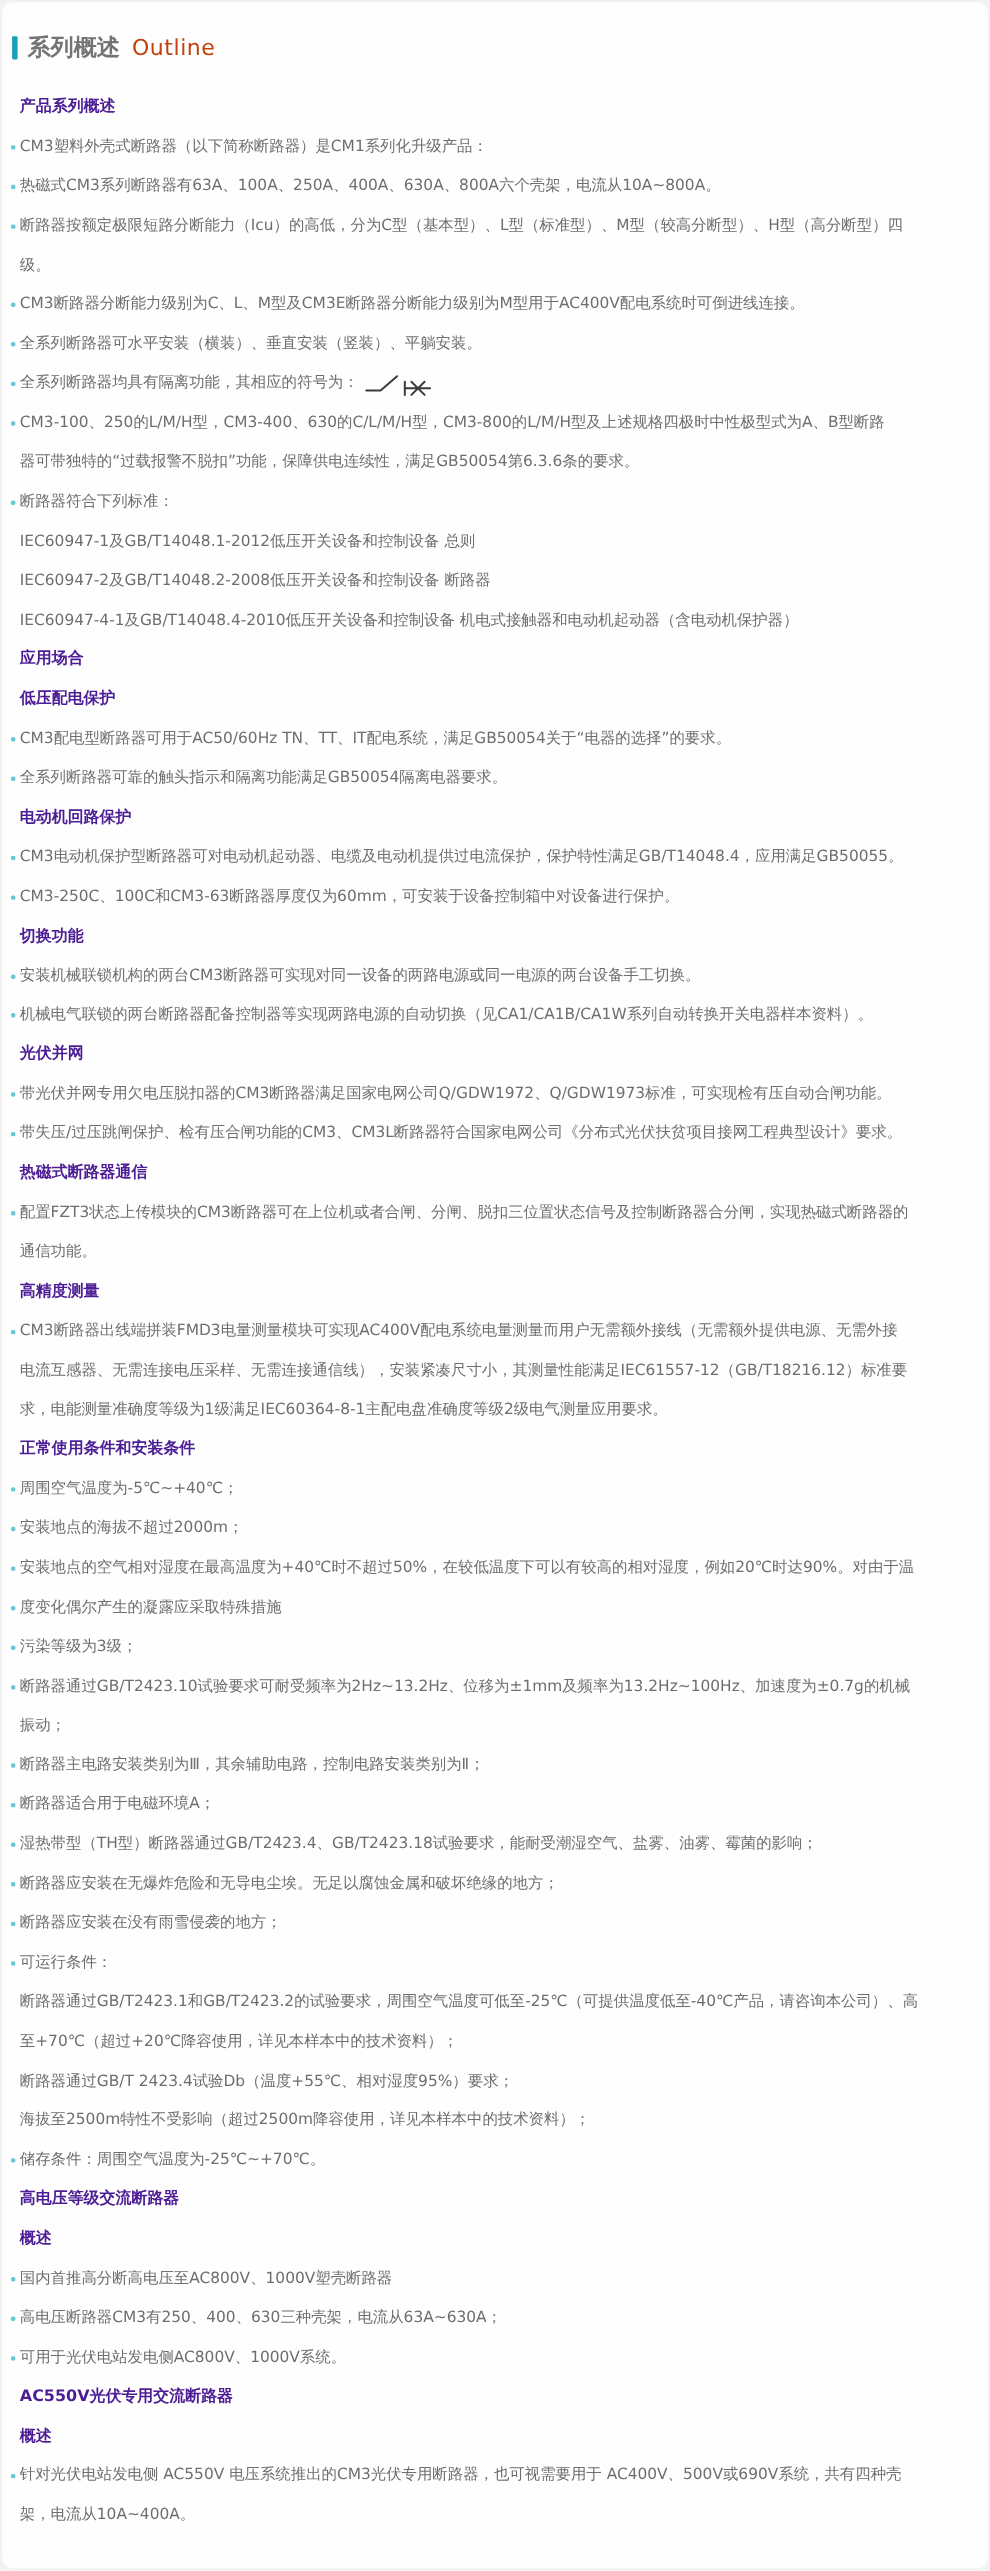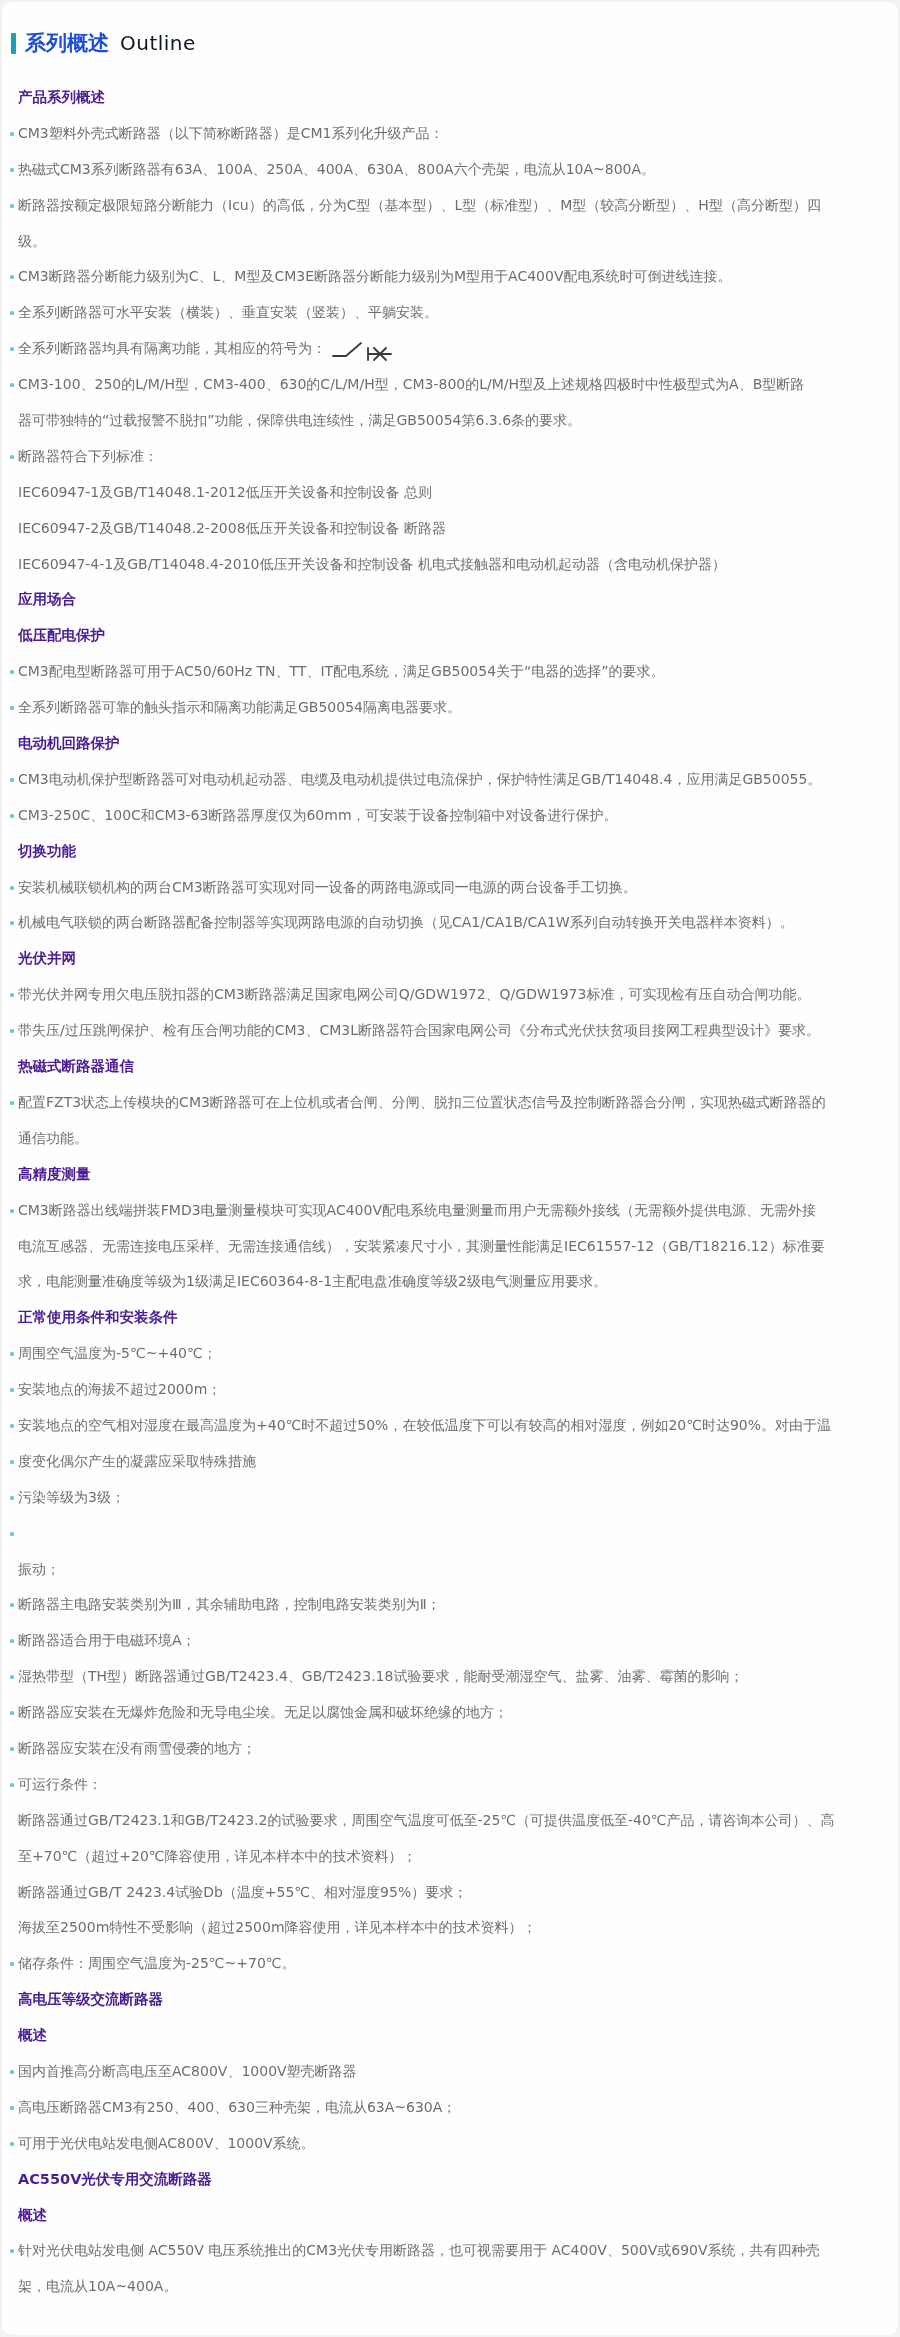--- a/index.html
+++ b/index.html
@@ -14,21 +14,21 @@
     background:#fefefe;border-radius:10px;overflow:hidden;
   }
   .doc-header{
     padding:24px 0 0 9px;height:34px;
     display:flex;align-items:center;
   }
   .accent-bar{
     width:5px;height:21px;border-radius:1px;
     margin-right:9px;flex:0 0 auto;
   }
-  .title-zh{font-size:21px;font-weight:600;color:#1d4ed8;}
+  .title-zh{font-size:21px;font-weight:600;color:#737373;}
   .title-en{font-size:20px;margin-left:11px;letter-spacing:0.5px;}
   #content{padding:20px 8px 0 0;}
   .line{
     position:relative;height:35.9px;line-height:35.9px;
     padding-left:16px;font-size:14px;color:#6e6e6e;
     white-space:nowrap;
   }
   .line.heading{font-weight:bold;color:#4c1d95;font-size:14.5px;}
   .dot{
     position:absolute;left:8px;top:16px;width:4px;height:4px;
@@ -36,21 +36,21 @@
   }
   .iso-symbol{vertical-align:middle;margin-left:5px;}
 </style>
 </head>
 <body>
 
 <div class="card">
   <div class="doc-header">
     <span class="accent-bar" id="accent-bar" style="background: rgb(22, 161, 181);"></span>
     <span class="title-zh">系列概述</span>
-    <span class="title-en" id="title-en" style="color: #0f172a;">Outline</span>
+    <span class="title-en" id="title-en" style="color: #c2410c;">Outline</span>
   </div>
   <div id="content">
       <div class="line heading"><span>产品系列概述</span></div>
       <div class="line bullet"><span class="dot" style="background: rgb(104, 200, 213);"></span><span>CM3塑料外壳式断路器（以下简称断路器）是CM1系列化升级产品：</span></div>
       <div class="line bullet"><span class="dot" style="background: rgb(104, 200, 213);"></span><span>热磁式CM3系列断路器有63A、100A、250A、400A、630A、800A六个壳架，电流从10A~800A。</span></div>
       <div class="line bullet"><span class="dot" style="background: rgb(104, 200, 213);"></span><span>断路器按额定极限短路分断能力（Icu）的高低，分为C型（基本型）、L型（标准型）、M型（较高分断型）、H型（高分断型）四</span></div>
       <div class="line cont"><span>级。</span></div>
       <div class="line bullet"><span class="dot" style="background: rgb(104, 200, 213);"></span><span>CM3断路器分断能力级别为C、L、M型及CM3E断路器分断能力级别为M型用于AC400V配电系统时可倒进线连接。</span></div>
       <div class="line bullet"><span class="dot" style="background: rgb(104, 200, 213);"></span><span>全系列断路器可水平安装（横装）、垂直安装（竖装）、平躺安装。</span></div>
       <div class="line bullet-symbol"><span class="dot" style="background: rgb(104, 200, 213);"></span><span>全系列断路器均具有隔离功能，其相应的符号为：</span><svg width="62" height="26" viewBox="0 0 62 26" class="iso-symbol">
@@ -81,21 +81,21 @@
       <div class="line heading"><span>高精度测量</span></div>
       <div class="line bullet"><span class="dot" style="background: rgb(104, 200, 213);"></span><span>CM3断路器出线端拼装FMD3电量测量模块可实现AC400V配电系统电量测量而用户无需额外接线（无需额外提供电源、无需外接</span></div>
       <div class="line cont"><span>电流互感器、无需连接电压采样、无需连接通信线），安装紧凑尺寸小，其测量性能满足IEC61557-12（GB/T18216.12）标准要</span></div>
       <div class="line cont"><span>求，电能测量准确度等级为1级满足IEC60364-8-1主配电盘准确度等级2级电气测量应用要求。</span></div>
       <div class="line heading"><span>正常使用条件和安装条件</span></div>
       <div class="line bullet"><span class="dot" style="background: rgb(104, 200, 213);"></span><span>周围空气温度为-5℃~+40℃；</span></div>
       <div class="line bullet"><span class="dot" style="background: rgb(104, 200, 213);"></span><span>安装地点的海拔不超过2000m；</span></div>
       <div class="line bullet"><span class="dot" style="background: rgb(104, 200, 213);"></span><span>安装地点的空气相对湿度在最高温度为+40℃时不超过50%，在较低温度下可以有较高的相对湿度，例如20℃时达90%。对由于温</span></div>
       <div class="line bullet"><span class="dot" style="background: rgb(104, 200, 213);"></span><span>度变化偶尔产生的凝露应采取特殊措施</span></div>
       <div class="line bullet"><span class="dot" style="background: rgb(104, 200, 213);"></span><span>污染等级为3级；</span></div>
-      <div class="line bullet"><span class="dot" style="background: rgb(104, 200, 213);"></span></div>
+      <div class="line bullet"><span class="dot" style="background: rgb(104, 200, 213);"></span><span>断路器通过GB/T2423.10试验要求可耐受频率为2Hz~13.2Hz、位移为±1mm及频率为13.2Hz~100Hz、加速度为±0.7g的机械</span></div>
       <div class="line cont"><span>振动；</span></div>
       <div class="line bullet"><span class="dot" style="background: rgb(104, 200, 213);"></span><span>断路器主电路安装类别为Ⅲ，其余辅助电路，控制电路安装类别为Ⅱ；</span></div>
       <div class="line bullet"><span class="dot" style="background: rgb(104, 200, 213);"></span><span>断路器适合用于电磁环境A；</span></div>
       <div class="line bullet"><span class="dot" style="background: rgb(104, 200, 213);"></span><span>湿热带型（TH型）断路器通过GB/T2423.4、GB/T2423.18试验要求，能耐受潮湿空气、盐雾、油雾、霉菌的影响；</span></div>
       <div class="line bullet"><span class="dot" style="background: rgb(104, 200, 213);"></span><span>断路器应安装在无爆炸危险和无导电尘埃。无足以腐蚀金属和破坏绝缘的地方；</span></div>
       <div class="line bullet"><span class="dot" style="background: rgb(104, 200, 213);"></span><span>断路器应安装在没有雨雪侵袭的地方；</span></div>
       <div class="line bullet"><span class="dot" style="background: rgb(104, 200, 213);"></span><span>可运行条件：</span></div>
       <div class="line plain"><span>断路器通过GB/T2423.1和GB/T2423.2的试验要求，周围空气温度可低至-25℃（可提供温度低至-40℃产品，请咨询本公司）、高</span></div>
       <div class="line cont"><span>至+70℃（超过+20℃降容使用，详见本样本中的技术资料）；</span></div>
       <div class="line plain"><span>断路器通过GB/T 2423.4试验Db（温度+55℃、相对湿度95%）要求；</span></div>

